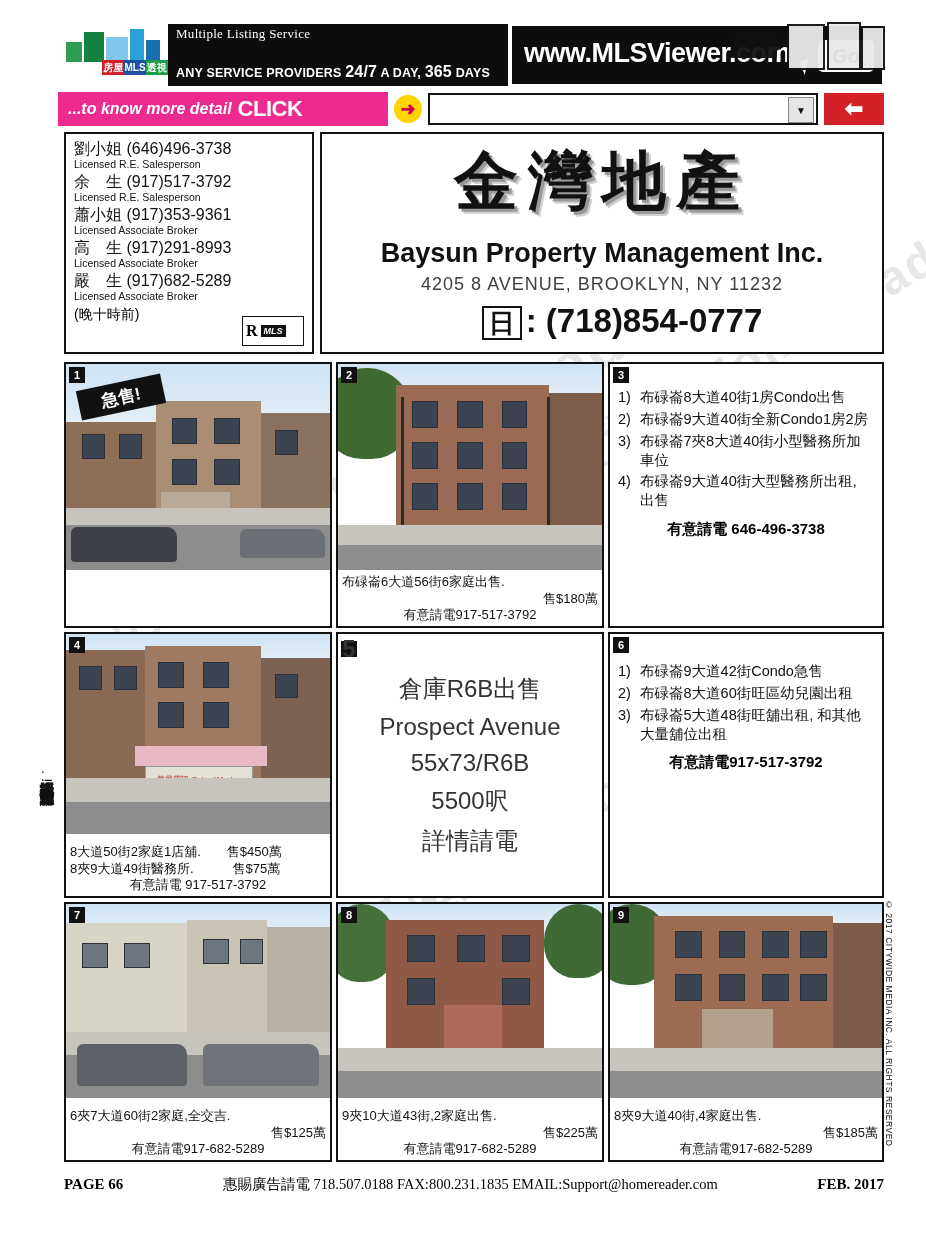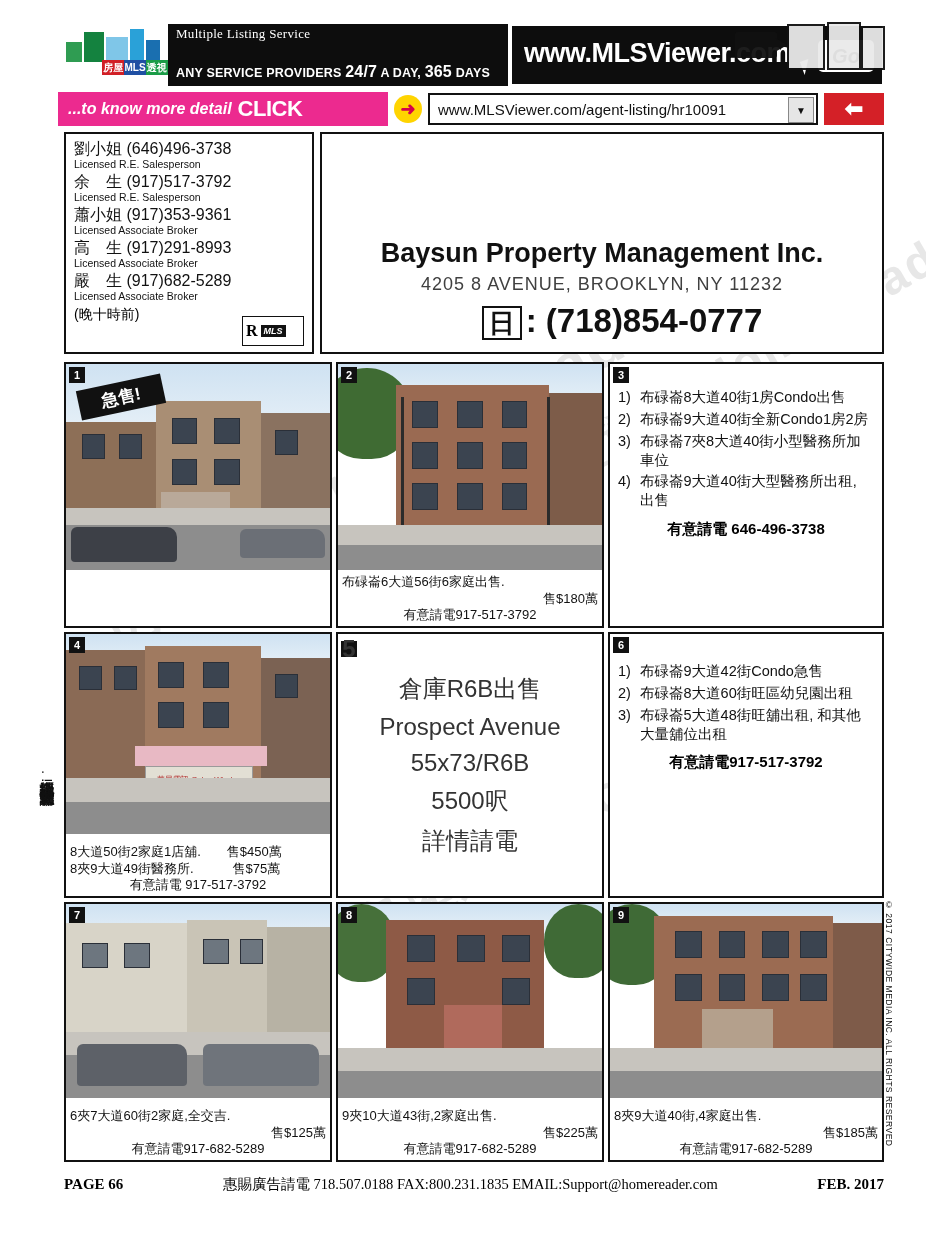--- a/index.html
+++ b/index.html
@@ -174,21 +174,20 @@
     <div class="dev phone"></div>
   </div>
 
   <div class="clickbar">
     <div class="cb-pink">
       <span class="t1">...to know more detail</span>
       <span class="t2">CLICK</span>
     </div>
     <div class="cb-arrowcirc">➜</div>
     <div class="cb-url">
-      <span>www.MLSViewer.com/agent-listing/hr10091</span>
       <span class="cb-drop">▼</span>
     </div>
     <div class="cb-red">
       <span class="arr">⬅</span>
     </div>
   </div>
 
   <div class="agentbox">
     <div class="ag-line">劉小姐 (646)496-3738</div>
     <div class="ag-lic">Licensed R.E. Salesperson</div>
@@ -201,20 +200,21 @@
     <div class="ag-line">嚴　生 (917)682-5289</div>
     <div class="ag-lic">Licensed Associate Broker</div>
     <div class="ag-note">(晚十時前)</div>
     <div class="realtor">
       <span class="rt-r">R</span>
       <span class="rt-mls">MLS</span>
     </div>
   </div>
 
   <div class="bannerbox">
+    <div class="cn-big">金灣地產</div>
     <div class="bn-en">Baysun Property Management Inc.</div>
     <div class="bn-addr">4205  8 AVENUE, BROOKLYN, NY 11232</div>
     <div class="bn-tel">
       <span class="sq">日</span><span>: (718)854-0777</span>
     </div>
   </div>
 
   <div class="grid">
 
     <div class="cell" style="left:0;top:0;width:268px;height:266px;">

